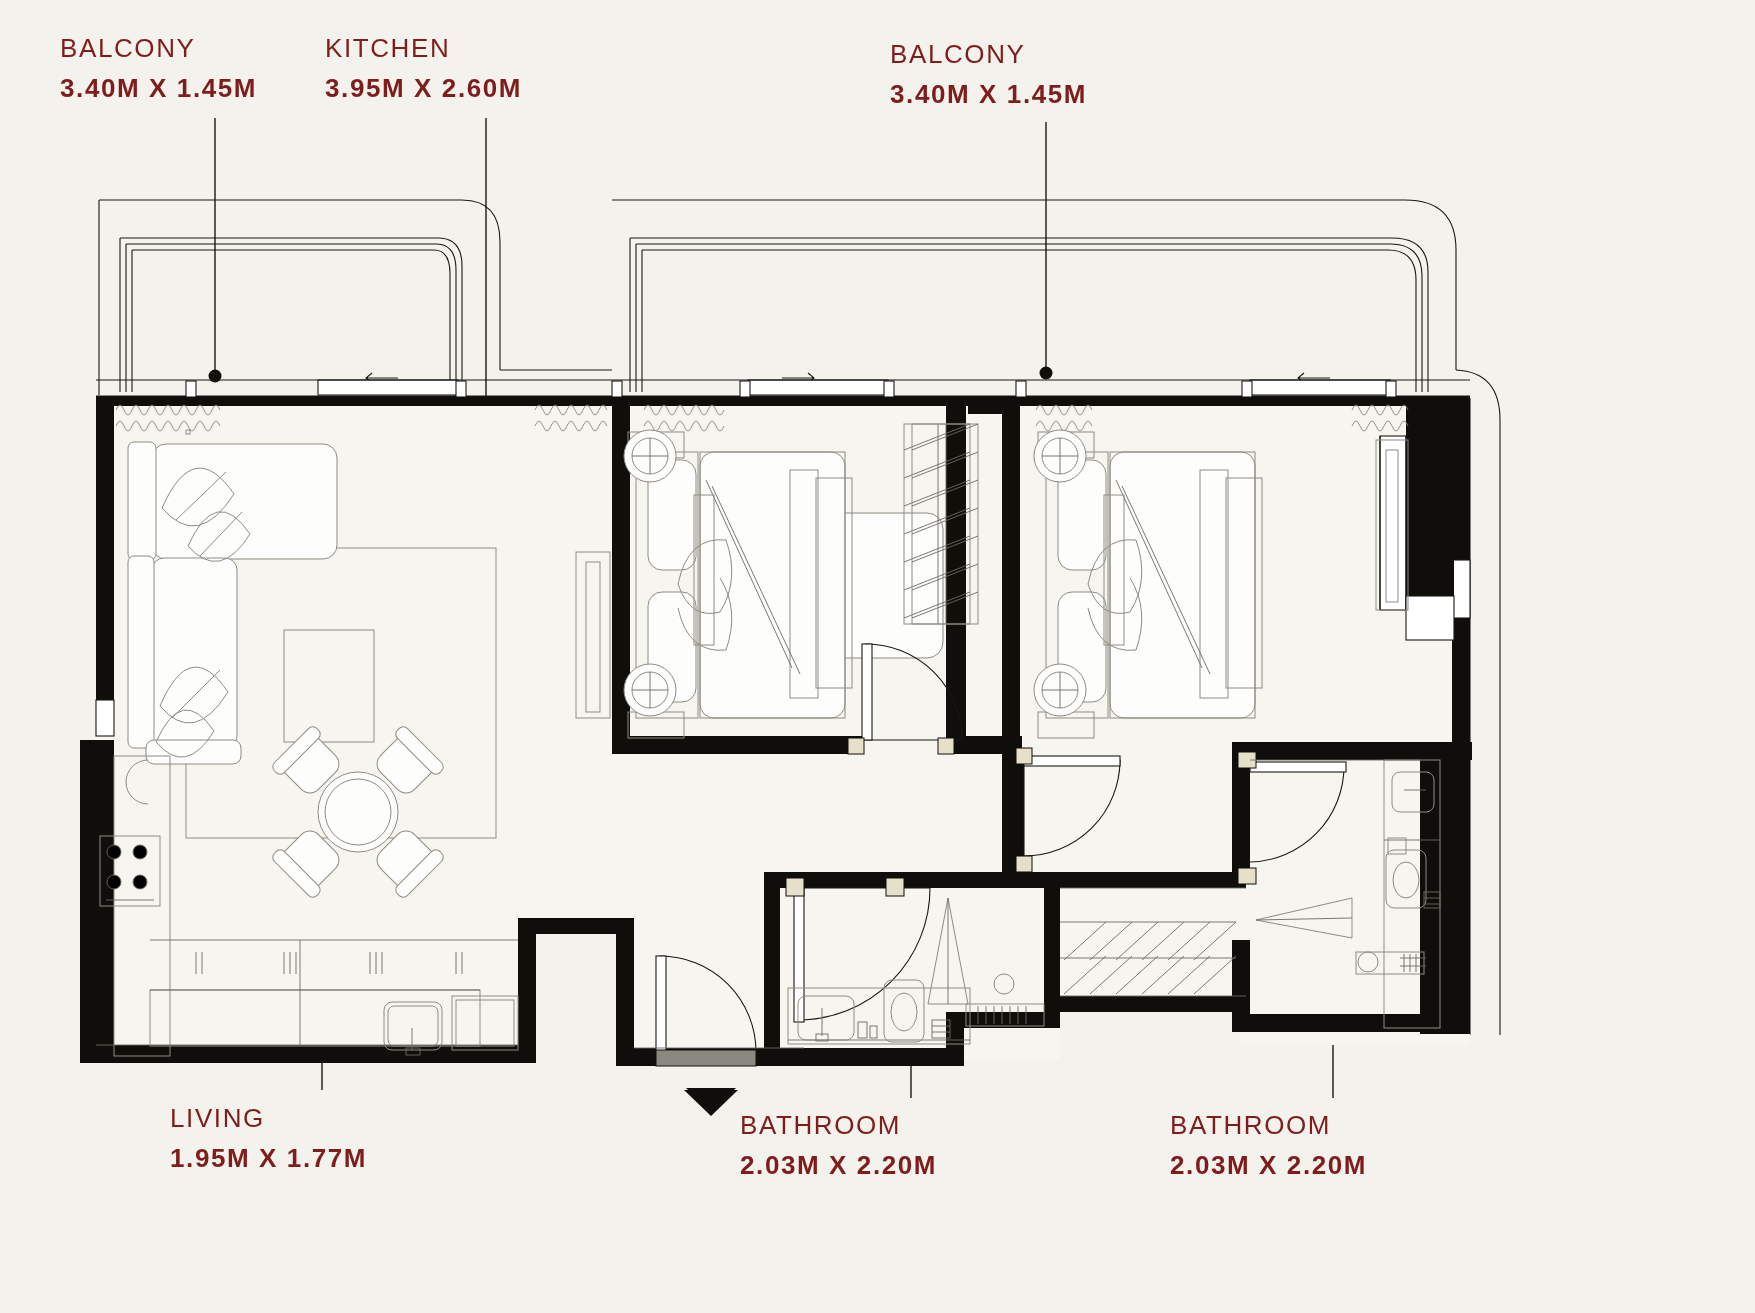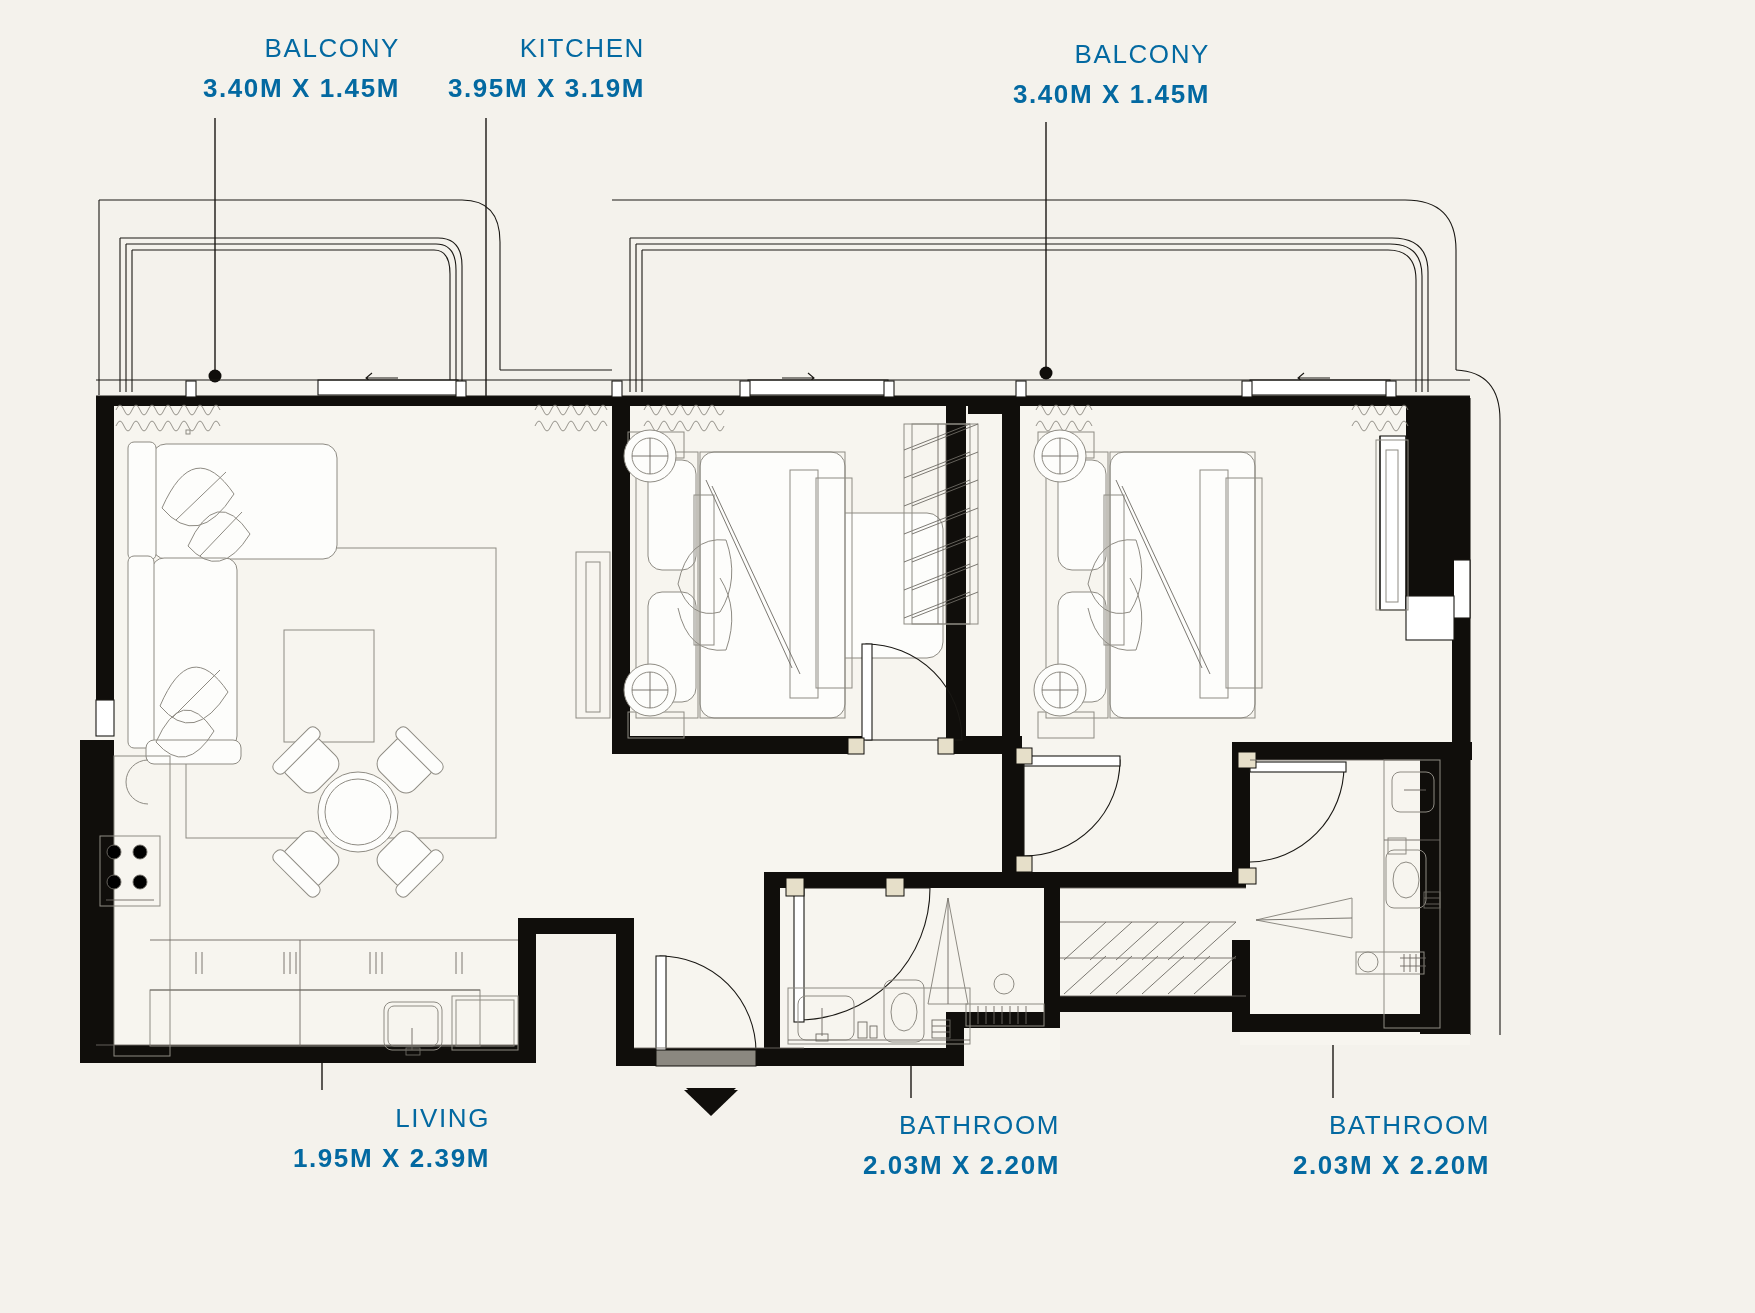--- a/index.html
+++ b/index.html
@@ -16,22 +16,22 @@
     font-family: "Liberation Sans", sans-serif;
   }
   #plan-root {
     position: absolute;
     inset: 0;
     width: 1755px;
     height: 1313px;
   }
   .label-block {
     position: absolute;
-    text-align: right;
-    color: #0369a1;
+    text-align: left;
+    color: #7f1d1d;
     letter-spacing: 1.6px;
     line-height: 1.55;
     white-space: nowrap;
     user-select: none;
   }
   .label-name {
     font-size: 26px;
     font-weight: 400;
   }
   .label-dim {
@@ -59,31 +59,31 @@
 
 <div id="plan-root">
 
   <div class="label-block" style="left:60px; top:28px; width:340px;">
     <div class="label-name">BALCONY</div>
     <div class="label-dim">3.40M X 1.45M</div>
   </div>
 
   <div class="label-block" style="left:325px; top:28px; width:320px;">
     <div class="label-name">KITCHEN</div>
-    <div class="label-dim">3.95M X 3.19M</div>
+    <div class="label-dim">3.95M X 2.60M</div>
   </div>
 
   <div class="label-block" style="left:890px; top:34px; width:320px;">
     <div class="label-name">BALCONY</div>
     <div class="label-dim">3.40M X 1.45M</div>
   </div>
 
   <div class="label-block" style="left:170px; top:1098px; width:320px;">
     <div class="label-name">LIVING</div>
-    <div class="label-dim">1.95M X 2.39M</div>
+    <div class="label-dim">1.95M X 1.77M</div>
   </div>
 
   <div class="label-block" style="left:740px; top:1105px; width:320px;">
     <div class="label-name">BATHROOM</div>
     <div class="label-dim">2.03M X 2.20M</div>
   </div>
 
   <div class="label-block" style="left:1170px; top:1105px; width:320px;">
     <div class="label-name">BATHROOM</div>
     <div class="label-dim">2.03M X 2.20M</div>

